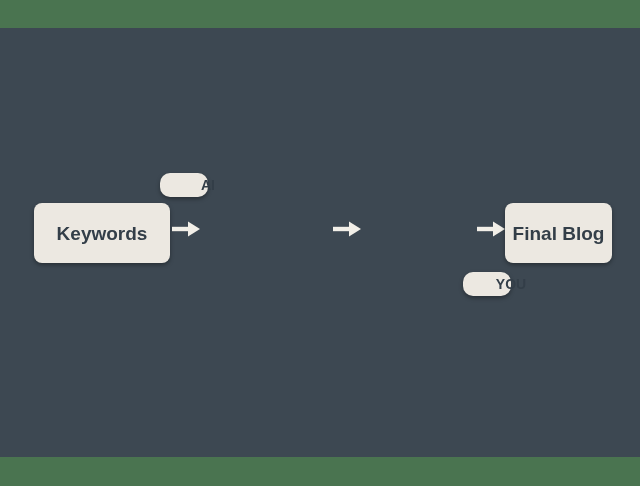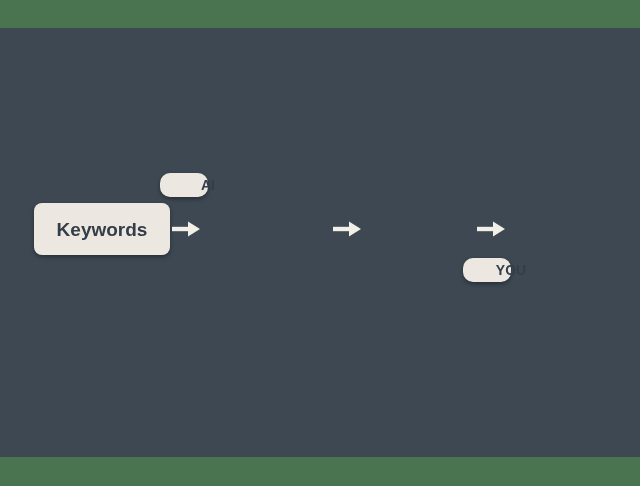--- a/index.html
+++ b/index.html
@@ -20,21 +20,21 @@
     left: 0;
     width: 640px;
     background: var(--green, #4a7450);
   }
   .bar.top { top: 0; height: 28px; }
   .bar.bottom { bottom: 0; height: 29px; }
 
   .node {
     position: absolute;
     top: 203px;
-    height: 52px;
+    height: 60px;
     box-sizing: border-box;
     background: var(--cream, #ece8e1);
     border-radius: 8px;
     display: flex;
     align-items: center;
     justify-content: center;
     text-align: center;
     color: var(--ink, #333e48);
     font-weight: bold;
     font-size: 19px;
@@ -66,21 +66,21 @@
     color: var(--ink, #333e48);
     font-weight: bold;
     font-size: 14px;
     display: flex;
     align-items: center;
     justify-content: center;
     box-shadow: 0 2px 4px rgba(0,0,0,0.35);
     padding-left: 48px;
   }
   .badge-ai  { left: 160px; top: 173px; width: 36px; height: 24px; }
-  .badge-you { left: 463px; top: 258px; width: 44px; height: 24px; }
+  .badge-you { left: 463px; top: 272px; width: 44px; height: 24px; }
 </style>
 </head>
 <body>
 
 <div class="stage">
 
   <div class="bar top"></div>
 
   <div class="badge badge-ai">
     <span>AI</span>
@@ -100,20 +100,23 @@
     <rect x="0" y="6.8" width="17" height="4.4" fill="currentColor"></rect>
     <polygon points="16,1.5 28,9 16,16.5" fill="currentColor"></polygon>
   </svg>
 
 
   <svg class="arrow arrow-3" viewBox="0 0 28 18" xmlns="http://www.w3.org/2000/svg">
     <rect x="0" y="6.8" width="17" height="4.4" fill="currentColor"></rect>
     <polygon points="16,1.5 28,9 16,16.5" fill="currentColor"></polygon>
   </svg>
 
+  <div class="node node-4">
+    <span>Final Blog</span>
+  </div>
 
   <div class="badge badge-you">
     <span>YOU</span>
   </div>
 
   <div class="bar bottom"></div>
 
 </div>
 
 </body></html>

